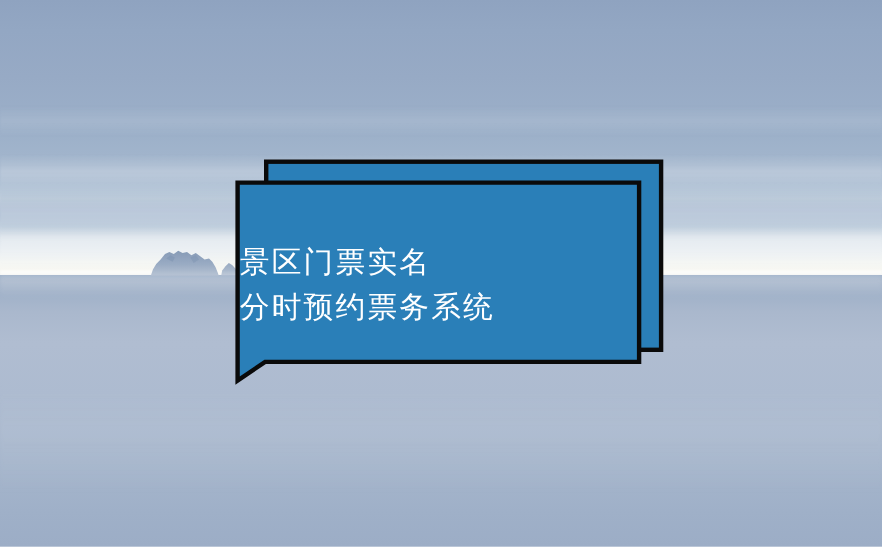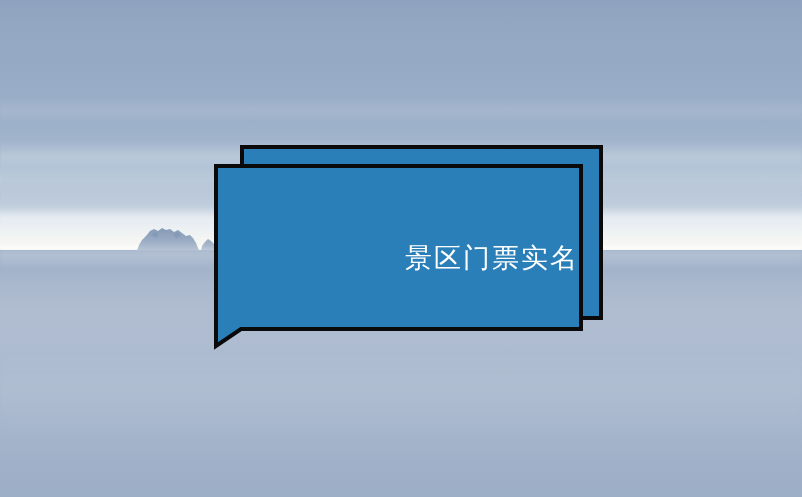--- a/index.html
+++ b/index.html
@@ -145,21 +145,21 @@
   .banner svg { display: block; }
 
   .banner-text {
     position: absolute;
     left: 218px;
     top: 168px;
     width: 361px;
     height: 182px;
     display: flex;
     flex-direction: column;
-    align-items: flex-end;
+    align-items: flex-start;
     justify-content: center;
     gap: 9px;
     pointer-events: none;
     border-radius: 32px;
   }
   .banner-line {
     color: #ffffff;
     font-family: "Liberation Sans", "DejaVu Sans", sans-serif;
     font-size: 27px;
     font-weight: 400;
@@ -203,15 +203,16 @@
     <svg width="802" height="497" viewBox="0 0 802 497" xmlns="http://www.w3.org/2000/svg">
 
       <rect x="242" y="147" width="359" height="171" fill="#2a7fb8" stroke="#0a0a0a" stroke-width="4"></rect>
 
       <path d="M216 166 H581 V329 H241 L216 346 Z" fill="#2a7fb8" stroke="#0a0a0a" stroke-width="4" stroke-linejoin="miter"></path>
     </svg>
   </div>
 
   <div class="banner-text">
     <div class="banner-line">景区门票实名</div>
+    <div class="banner-line">分时预约票务系统</div>
   </div>
 
 </div>
 
 </body></html>

